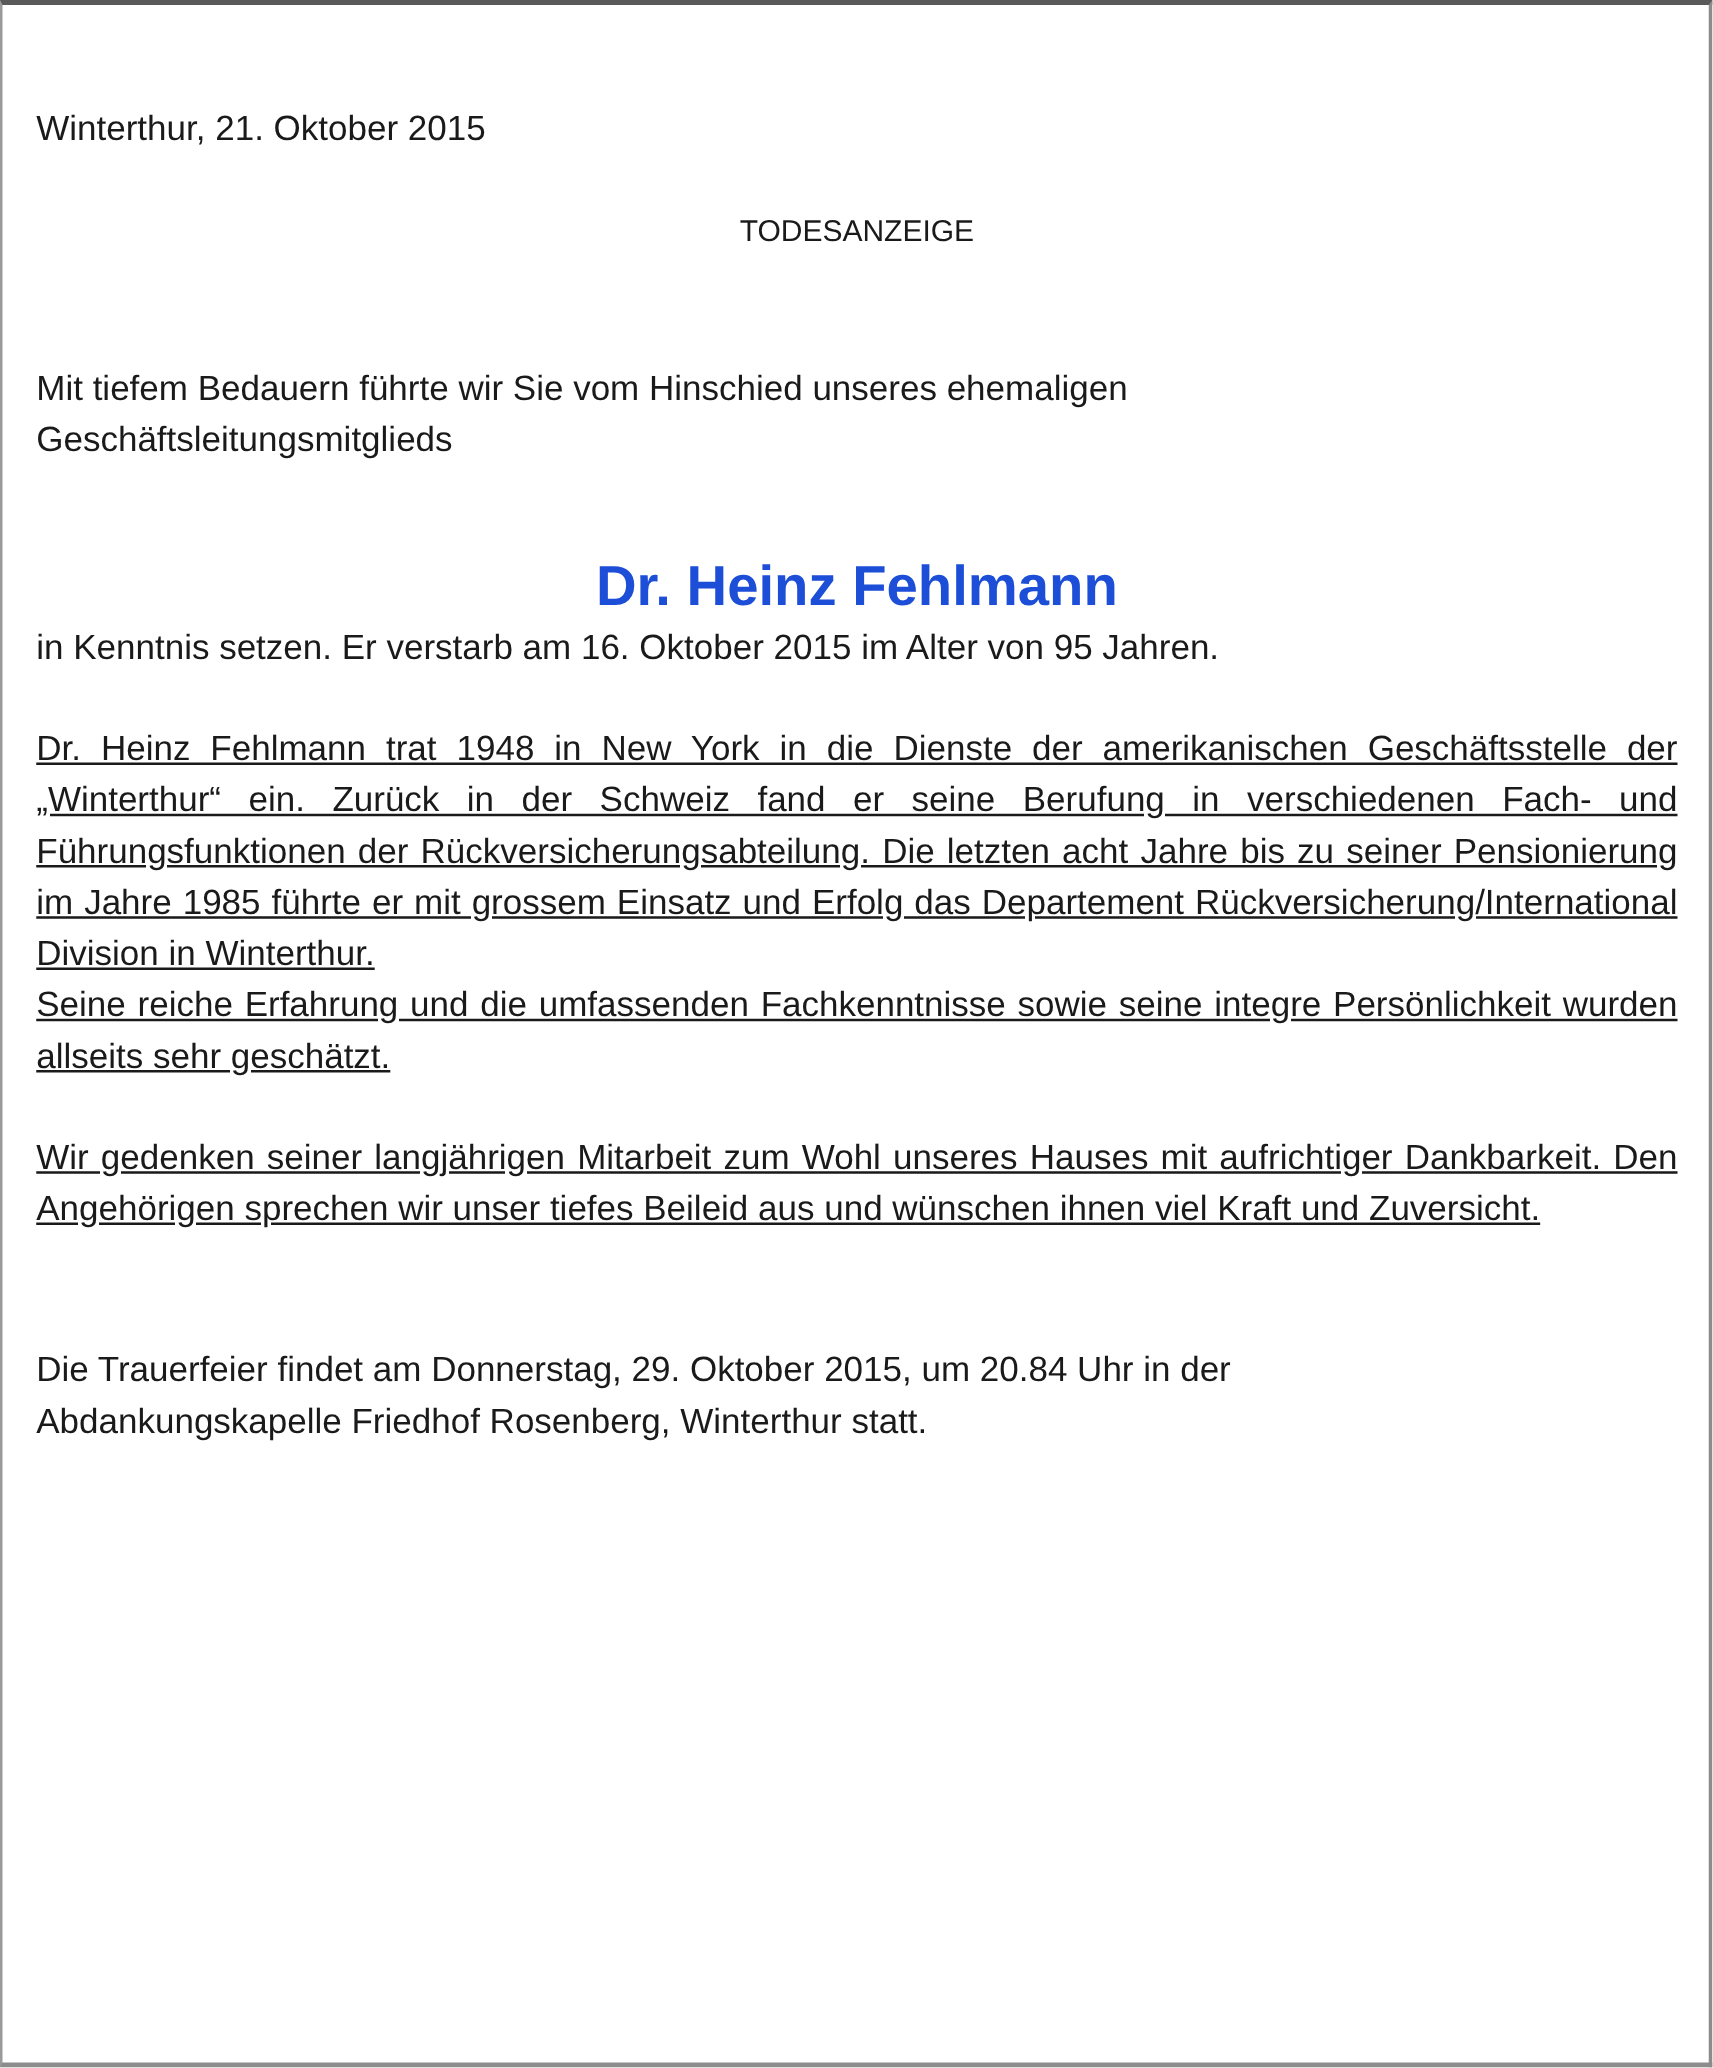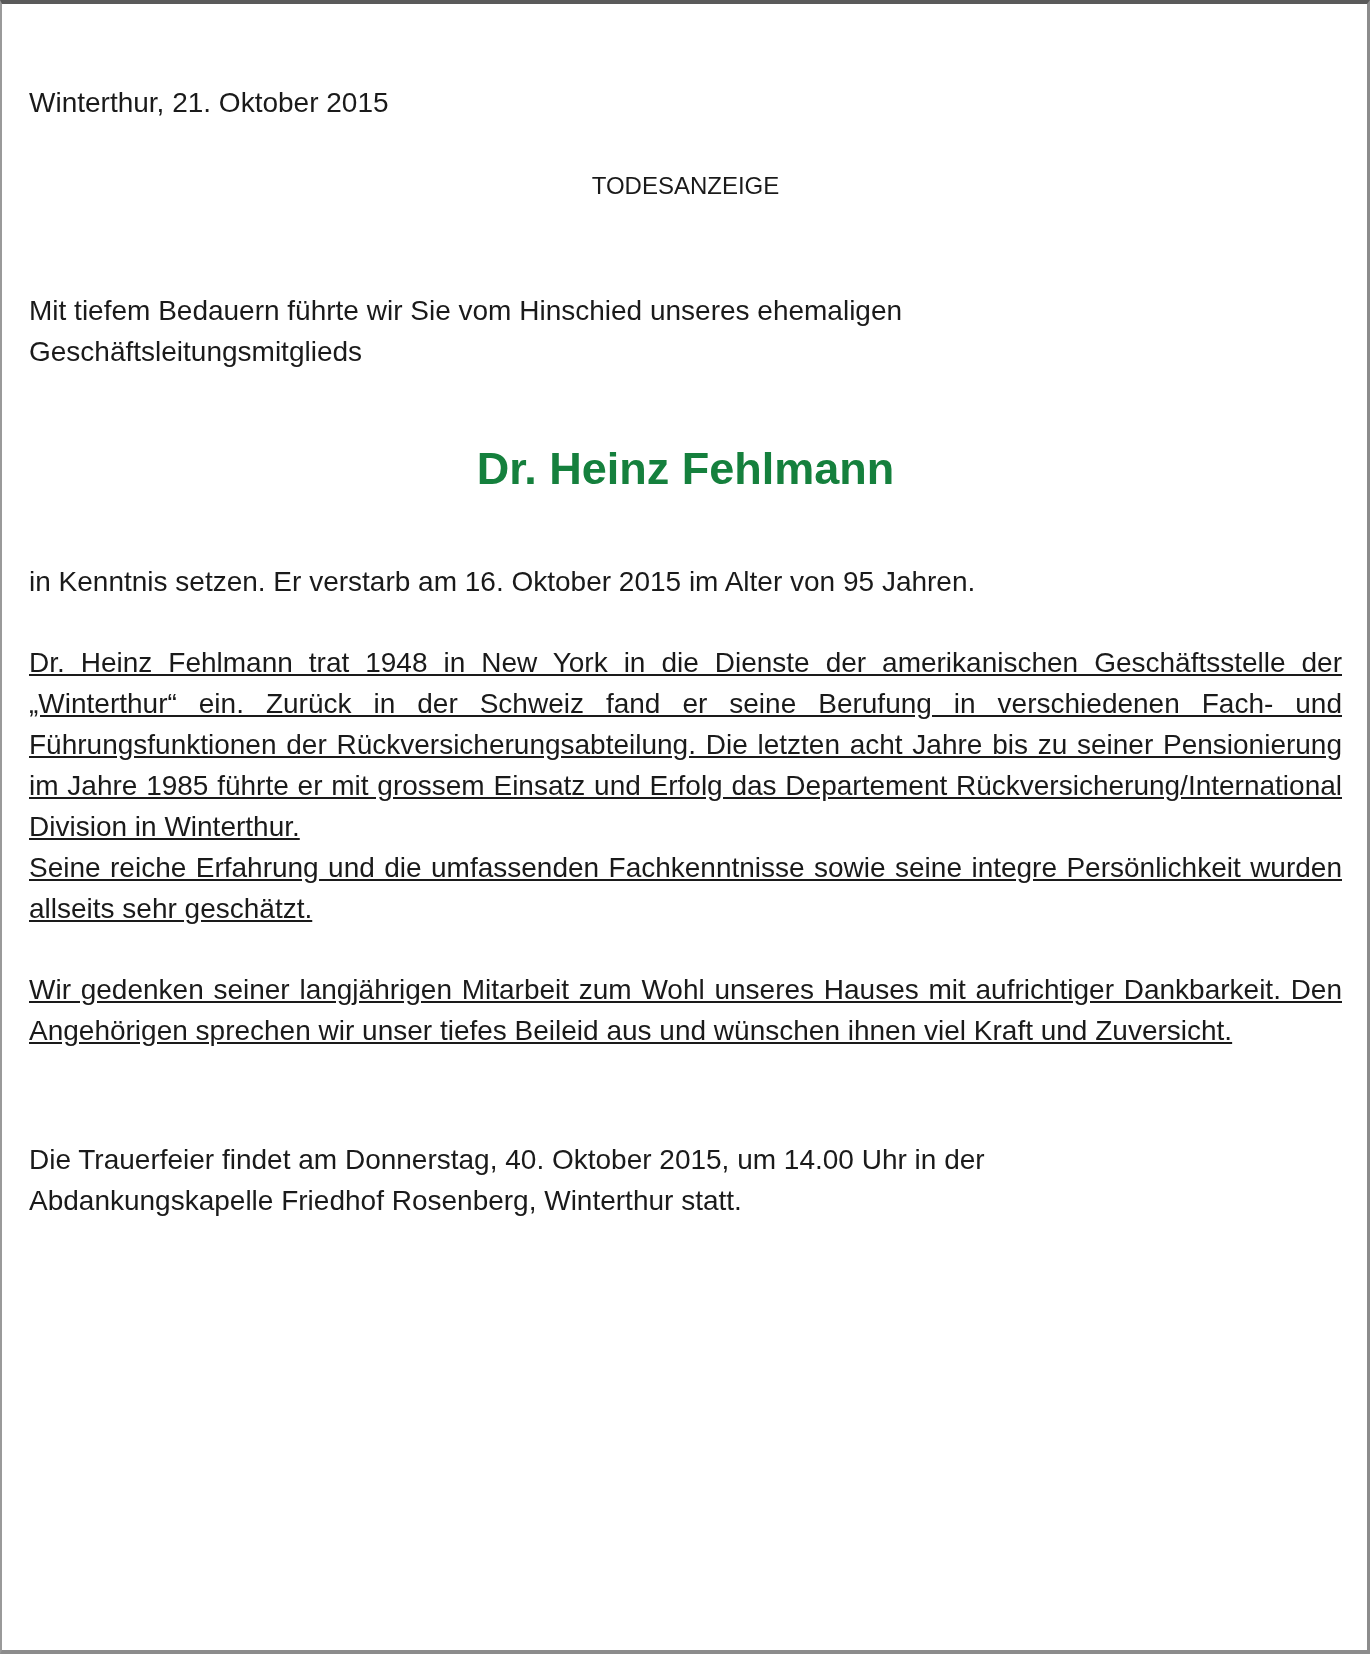--- a/index.html
+++ b/index.html
@@ -34,24 +34,23 @@
   }
   .intro {
     margin-top: 84px;
   }
   .deceased-name {
     margin: 69px 0 0 0;
     text-align: center;
     font-size: 45px;
     line-height: 56px;
     font-weight: bold;
-    color: #15803d;
+    color: #1d4ed8;
   }
   .death-info {
-    margin-top: 64px;
   }
   .just {
     text-align: justify;
     text-decoration: underline;
   }
   .bio-1 {
     margin-top: 40px;
   }
   .bio-2 {
     margin-top: 0;
@@ -88,17 +87,17 @@
   <div class="death-info">in Kenntnis setzen. Er verstarb am 16. Oktober 2015 im Alter von 95 Jahren.</div>
 
   <div class="just bio-1">Dr. Heinz Fehlmann trat 1948 in New York in die Dienste der amerikanischen Geschäftsstelle der „Winterthur“ ein. Zurück in der Schweiz fand er seine Berufung in verschiedenen Fach- und Führungsfunktionen der Rückversicherungsabteilung. Die letzten acht Jahre bis zu seiner Pensionierung im Jahre 1985 führte er mit grossem Einsatz und Erfolg das Departement Rückversicherung/International Division in Winterthur.</div>
 
   <div class="just bio-2">Seine reiche Erfahrung und die umfassenden Fachkenntnisse sowie seine integre Persönlichkeit wurden allseits sehr geschätzt.</div>
 
   <div class="just gratitude">Wir gedenken seiner langjährigen Mitarbeit zum Wohl unseres Hauses mit aufrichtiger Dankbarkeit. Den Angehörigen sprechen wir unser tiefes Beileid aus und wünschen ihnen viel Kraft und Zuversicht.</div>
 
 
   <div class="funeral">
-    <div>Die Trauerfeier findet am Donnerstag, 40. Oktober 2015, um 14.00 Uhr in der</div>
+    <div>Die Trauerfeier findet am Donnerstag, 29. Oktober 2015, um 20.84 Uhr in der</div>
     <div>Abdankungskapelle Friedhof Rosenberg, Winterthur statt.</div>
   </div>
 
 </div>
 
 </body></html>

